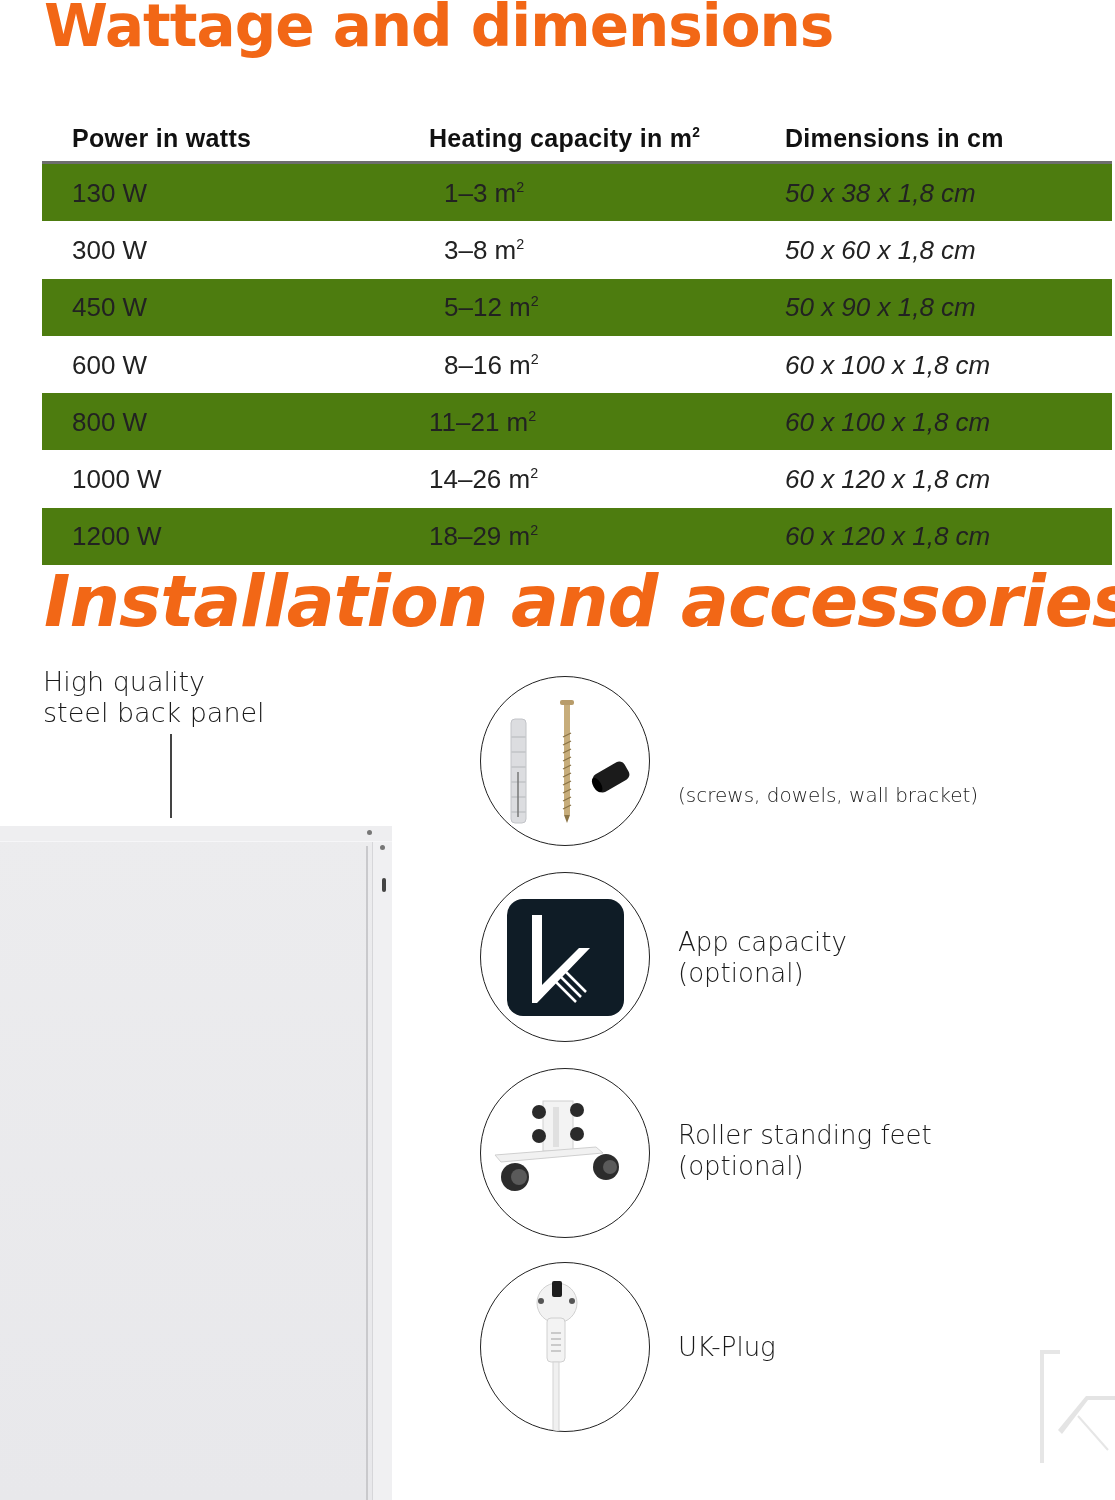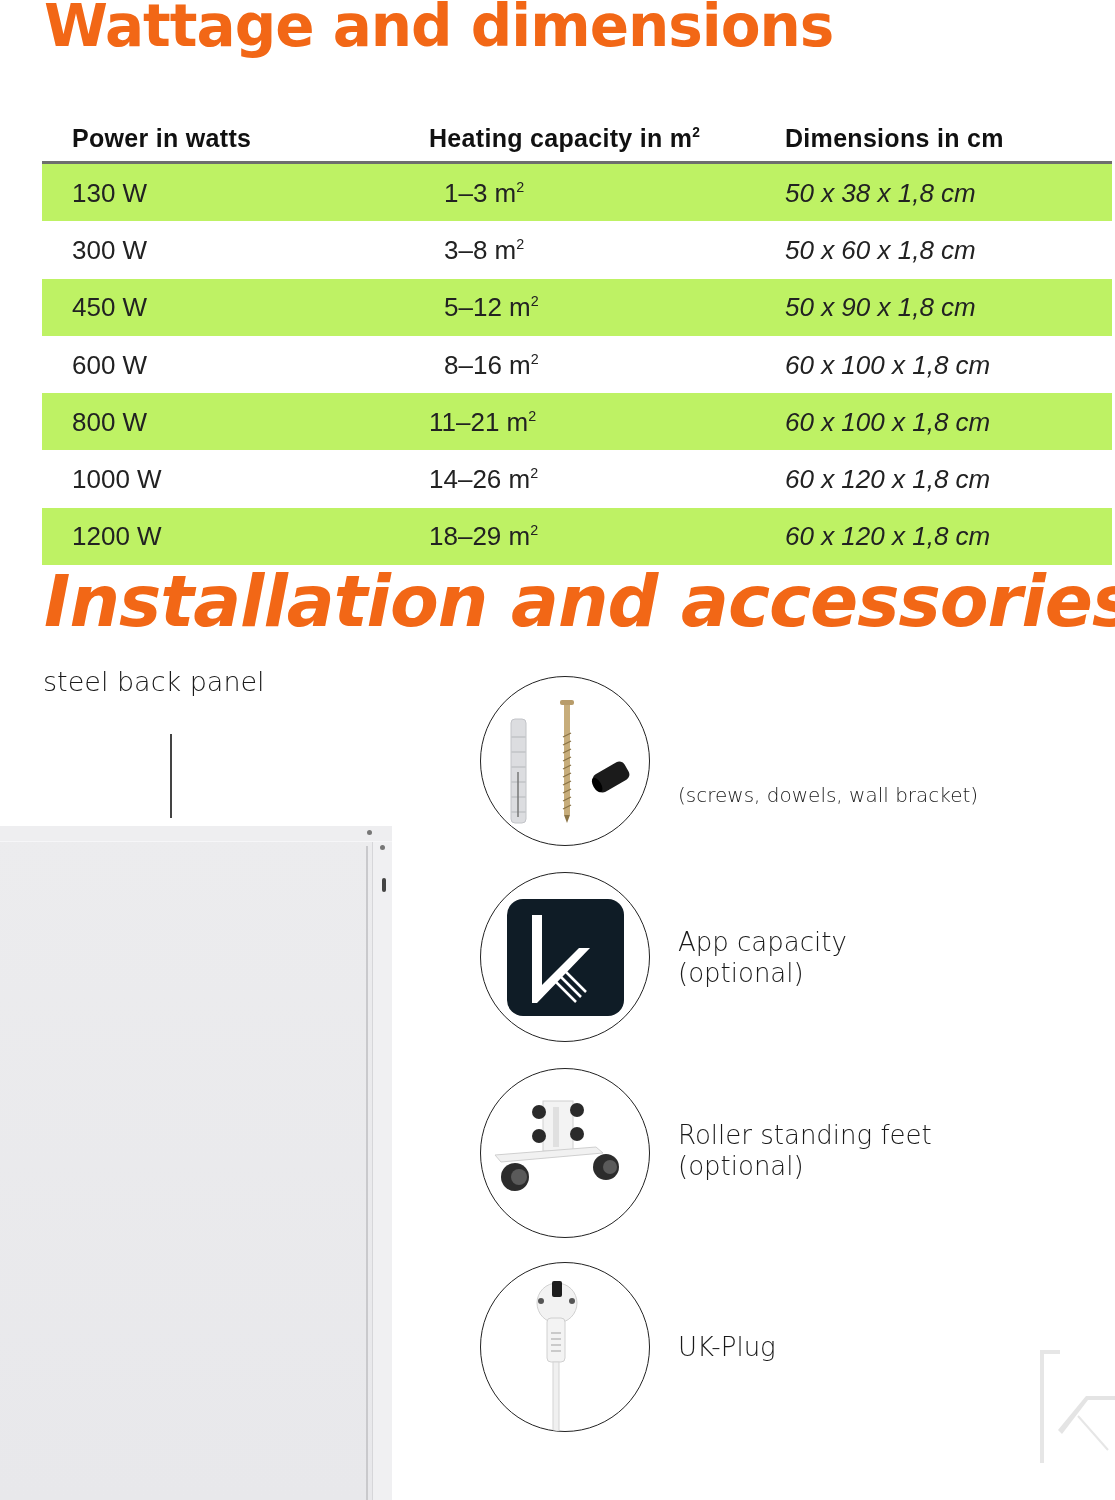--- a/index.html
+++ b/index.html
@@ -16,21 +16,21 @@
   #title-2 { top: 560px; font-size: 71px; font-style: italic; }
 
   
   .spec-table { position: absolute; left: 42px; top: 88px; width: 1070px; margin-top: 28px; }
   .thead { height: 48px; display: flex; align-items: center; border-bottom: 3px solid #6e6e6e; position: relative; }
   .th {
     position: absolute; font-family: "Liberation Sans", sans-serif; font-weight: bold;
     font-size: 25px; color: #111; white-space: nowrap; letter-spacing: 0.3px;
   }
   .row { height: 57.3px; position: relative; }
-  .row.shade { background: #bef264; }
+  .row.shade { background: #4d7c0f; }
   .td {
     position: absolute; top: 50%; transform: translateY(-50%);
     font-family: "Liberation Sans", sans-serif; font-size: 26px; color: #222; white-space: nowrap;
   }
   .c1 { left: 30px; }
   .c2 { left: 387px; }
   .c2.indent { left: 402px; }
   .c3 { left: 743px; font-style: italic; }
   sup { font-size: 0.55em; vertical-align: 0.7em; }
 
@@ -109,20 +109,21 @@
   <div class="row shade">
     <span class="td c1">1200 W</span>
     <span class="td c2"><span>18–29 m</span><sup>2</sup></span>
     <span class="td c3">60 x 120 x 1,8 cm</span>
   </div>
 </div>
 
 <div id="title-2" class="title">Installation and accessories</div>
 
 <div class="panel-label">
+  <div>High quality</div>
   <div>steel back panel</div>
 </div>
 <div class="leader"></div>
 
 <div class="panel">
   <div class="topstrip"></div>
   <div class="edge1"></div>
   <div class="edge2"></div>
 </div>
 <div class="screw" style="left:367px; top:830px"></div>

